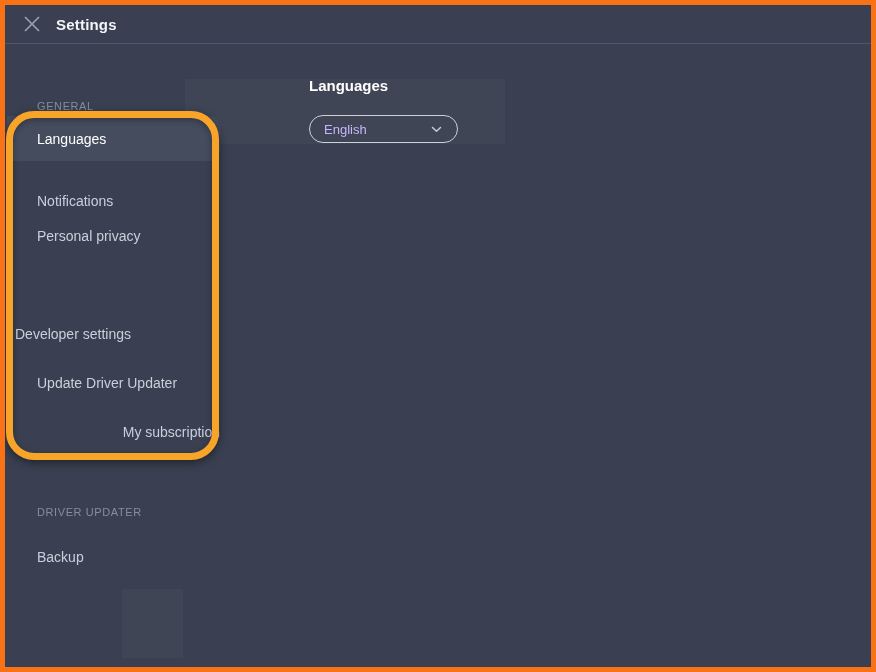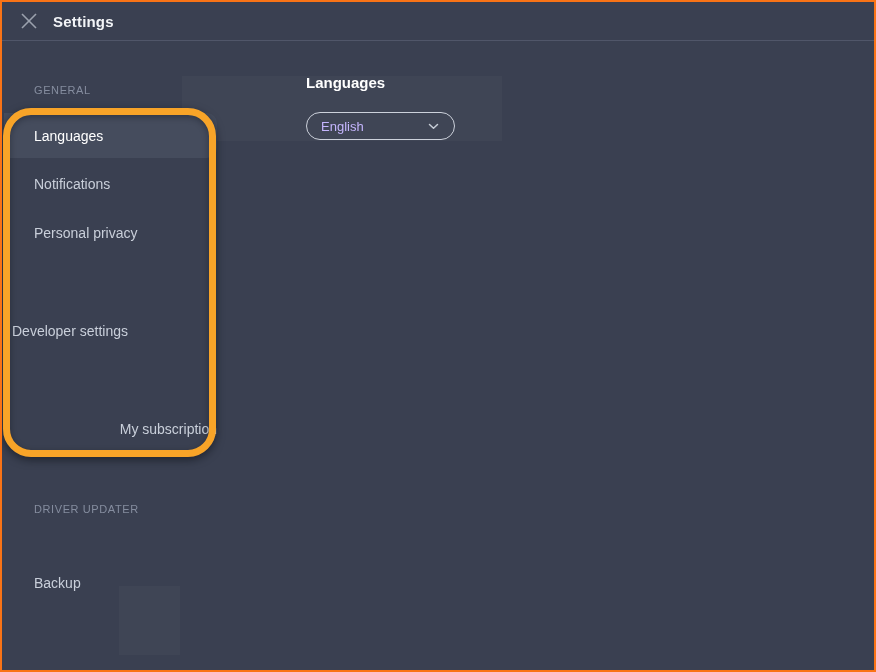--- a/index.html
+++ b/index.html
@@ -4,21 +4,21 @@
 <style>
   * { margin: 0; padding: 0; box-sizing: border-box; }
   html, body { background: #20242e; }
   body { font-family: "Liberation Sans", sans-serif; }
 
   .window {
     position: relative;
     width: 876px;
     height: 672px;
     background: #3a4051;
-    border: 2px solid #f97316;
+    border: 5px solid #f97316;
     overflow: hidden;
   }
 
   
   .titlebar {
     position: absolute;
     top: 0; left: 0; right: 0;
     height: 39px;
     display: flex;
     align-items: center;
@@ -42,48 +42,48 @@
 
   
   .section-label {
     position: absolute;
     left: 32px;
     color: #858d9f;
     font-size: 11px;
     letter-spacing: 0.6px;
     font-weight: normal;
   }
-  .label-general { top: 82px; }
+  .label-general { top: 95px; }
   .label-driver-updater { top: 501px; }
 
   .nav-item {
     position: absolute;
     left: 2px;
     width: 213px;
     height: 45px;
     display: flex;
     align-items: center;
     padding-left: 30px;
     color: #c9cfda;
     font-size: 14px;
     cursor: pointer;
   }
   .nav-item.selected {
     background: #454c5d;
     color: #ffffff;
     border-radius: 0 10px 10px 0;
   }
   .nav-languages { top: 111px; }
-  .nav-notifications { top: 159px; text-align: center; }
+  .nav-notifications { top: 173px; text-align: center; }
   .nav-personal-privacy { top: 208px; }
   .nav-troubleshooting { top: 257px; }
   .nav-developer-settings { top: 306px; padding-left: 8px; }
   .nav-update-driver-updater { top: 355px; }
   .nav-my-subscription { top: 404px; justify-content: flex-end; }
-  .nav-backup { top: 558px; }
+  .nav-backup { top: 529px; }
   .nav-alternative-drivers { top: 578px; }
 
   
   .annotation-ring {
     position: absolute;
     left: 1px;
     top: 106px;
     width: 213px;
     height: 349px;
     border: 7px solid #f8a428;
@@ -160,20 +160,23 @@
   </div>
   <div class="nav-item nav-notifications">
     <span>Notifications</span>
   </div>
   <div class="nav-item nav-personal-privacy">
     <span>Personal privacy</span>
   </div>
   <div class="nav-item nav-developer-settings">
     <span>Developer settings</span>
   </div>
+  <div class="nav-item nav-update-driver-updater">
+    <span>Update Driver Updater</span>
+  </div>
   <div class="nav-item nav-my-subscription">
     <span>My subscription</span>
   </div>
 
   <div class="annotation-ring"></div>
 
   <div class="section-label label-driver-updater">DRIVER UPDATER</div>
 
   <div class="nav-item nav-backup">
     <span>Backup</span>

